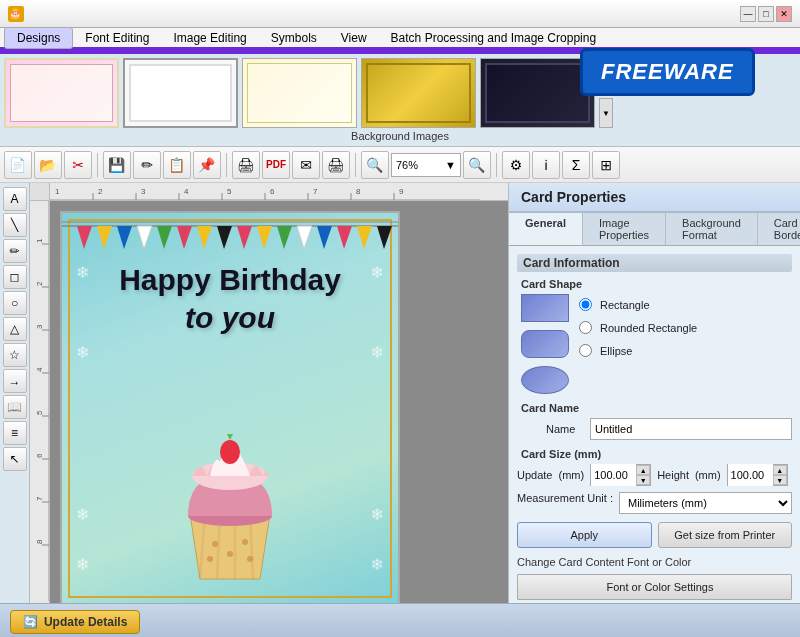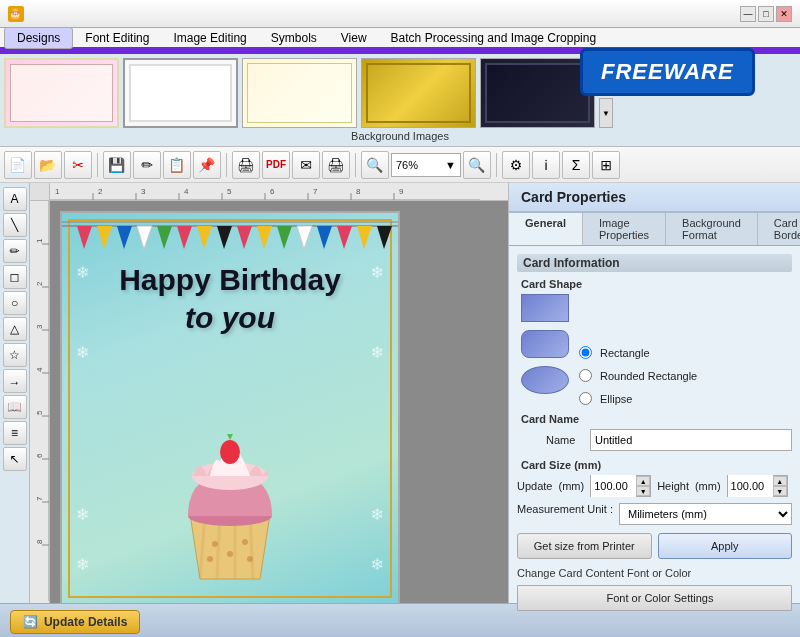--- a/index.html
+++ b/index.html
@@ -576,21 +576,21 @@
       <div class="sub-section">
         <div class="sub-title">Card Shape</div>
         <div style="display:flex;gap:10px;align-items:flex-start;">
 
           <div style="display:flex;flex-direction:column;gap:8px;margin-left:4px;">
             <div style="width:48px;height:28px;background:linear-gradient(135deg,#7080d0,#a0b0e8);border:1px solid #6070b0;"></div>
             <div style="width:48px;height:28px;background:linear-gradient(135deg,#7080d0,#a0b0e8);border:1px solid #6070b0;border-radius:8px;"></div>
             <div style="width:48px;height:28px;background:linear-gradient(135deg,#7080d0,#a0b0e8);border:1px solid #6070b0;border-radius:50%;"></div>
           </div>
 
-          <div style="display:flex;flex-direction:column;gap:10px;padding-top:4px;margin-top:48px;">
+          <div style="display:flex;flex-direction:column;gap:10px;padding-top:4px;">
             <div class="shape-row">
               <input type="radio" name="shape" checked="" style="">
               <span class="radio-label">Rectangle</span>
             </div>
             <div class="shape-row">
               <input type="radio" name="shape" style="">
               <span class="radio-label">Rounded Rectangle</span>
             </div>
             <div class="shape-row">
               <input type="radio" name="shape" style="">
@@ -632,22 +632,22 @@
         </div>
         <div class="meas-row">
           <span class="meas-label">Measurement Unit :</span>
           <select class="meas-select">
             <option>Milimeters (mm)</option>
             <option>Inches (in)</option>
             <option>Pixels (px)</option>
           </select>
         </div>
         <div class="btn-row">
+          <button class="action-btn apply">Apply</button>
           <button class="action-btn">Get size from Printer</button>
-          <button class="action-btn apply">Apply</button>
         </div>
       </div>
 
       <div class="sub-section">
         <div style="font-size:11px;color:#333;margin-bottom:6px;">Change Card Content Font or Color</div>
         <button class="font-settings-btn">Font or Color Settings</button>
       </div>
     </div>
   </div>
 </div>

